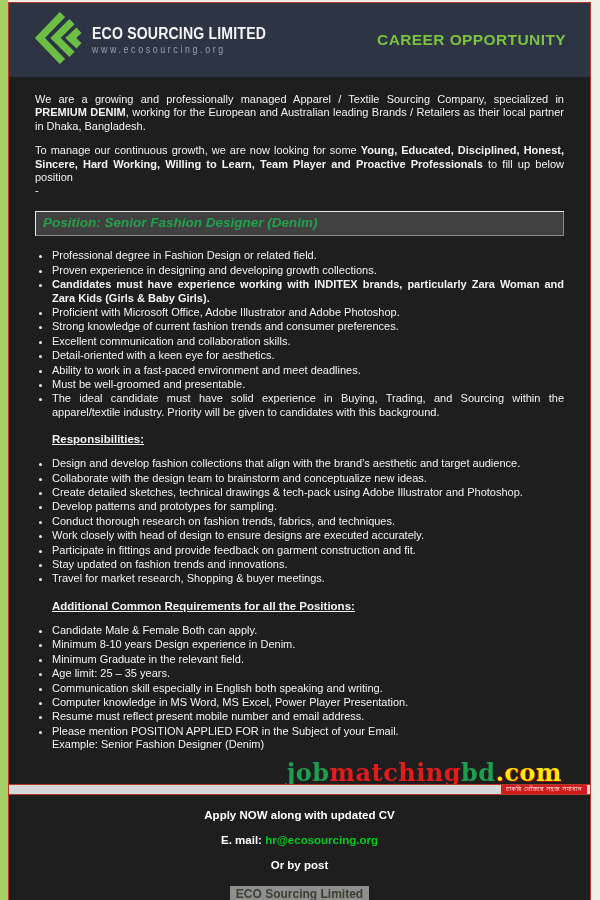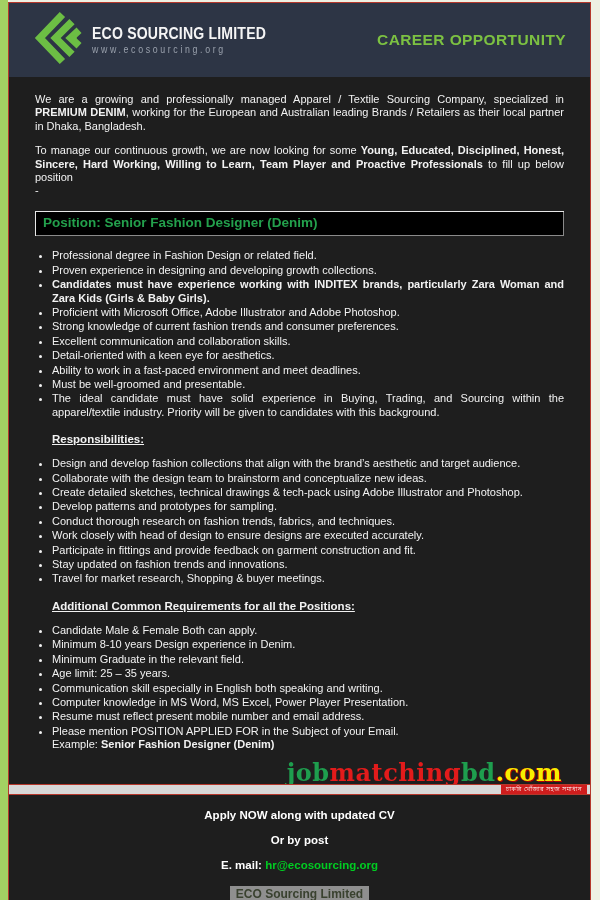--- a/index.html
+++ b/index.html
@@ -52,27 +52,28 @@
   
   .content {
     background: #1e1e1e;
     color: #f2f2f2;
     font-size: 11px;
     line-height: 1.22;
     padding: 16px 26px 0 26px;
   }
   .para { text-align: justify; white-space: pre-wrap; margin-bottom: 11px; }
   .pos-bar {
-    background: #000000;
+    background: #404040;
     color: #23a04c;
     font-size: 13.5px;
     font-weight: 700;
     padding: 4px 6px 5px 8px;
     margin: 13px 0 13px 0;
     box-shadow: inset 1px 1px 0 #e8e8e8, inset -1px -1px 0 #8a8a8a;
+    font-style: italic;
   }
   ul.blist {
     list-style: disc;
     padding-left: 17px;
     margin: 0 0 10px 0;
   }
   ul.blist li {
     text-align: justify;
     white-space: pre-wrap;
     margin-bottom: 1px;
@@ -196,40 +197,40 @@
     <div class="sec-title">Additional Common Requirements for all the Positions:</div>
     <ul class="blist">
         <li><span>Candidate Male &amp; Female Both can apply.</span></li>
         <li><span>Minimum 8-10 years Design experience in Denim.</span></li>
         <li><span>Minimum Graduate in the relevant field.</span></li>
         <li><span>Age limit: 25 – 35 years.</span></li>
         <li><span>Communication skill especially in English both speaking and writing.</span></li>
         <li><span>Computer knowledge in MS Word, MS Excel, Power Player Presentation.</span></li>
         <li><span>Resume must reflect present mobile number and email address.</span></li>
         <li><span>Please mention POSITION APPLIED FOR in the Subject of your Email.
-Example: </span><span style="font-weight: 700;">Senior Fashion Designer (Denim)</span></li>
+Example: </span><span style="font-weight: 400;">Senior Fashion Designer (Denim)</span></li>
       </ul>
 
     <div class="wm-row">
       <span class="wm">
         <span class="wm-g">job</span><span class="wm-r">matching</span><span class="wm-g">bd</span><span class="wm-y">.com</span>
       </span>
     </div>
   </div>
 
   <div class="sep">
     <span class="sep-tag">চাকরি খোঁজার সহজ সমাধান</span>
   </div>
 
   <div class="ftr">
     <div class="f-line">Apply NOW along with updated CV</div>
-    <div class="f-line">Or by post</div>
     <div class="f-line">
       <span>E. mail: </span><span class="f-email">hr@ecosourcing.org</span>
     </div>
+    <div class="f-line">Or by post</div>
     <div>
       <span class="f-company">ECO Sourcing Limited</span>
       
       
     </div>
 
   </div>
 
 </div>
 

